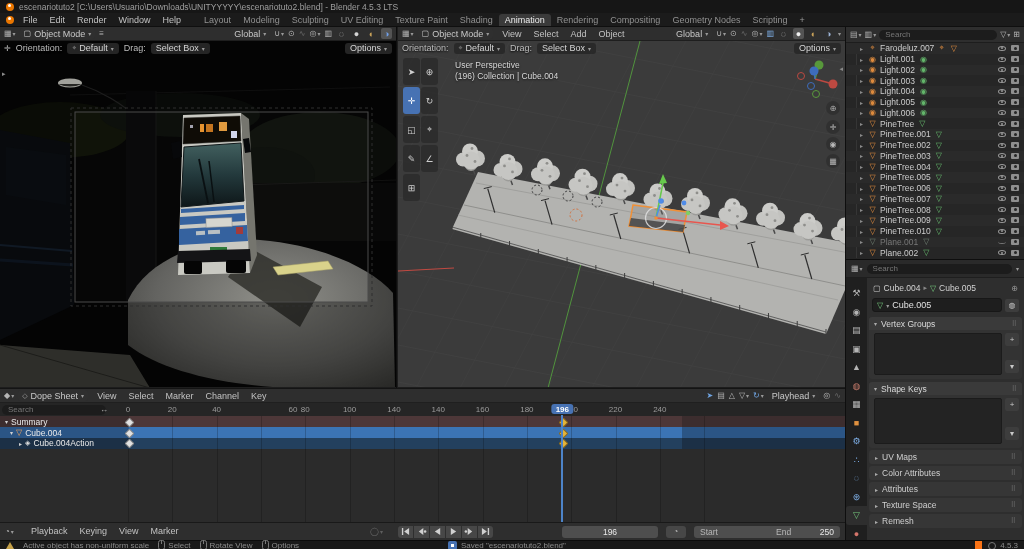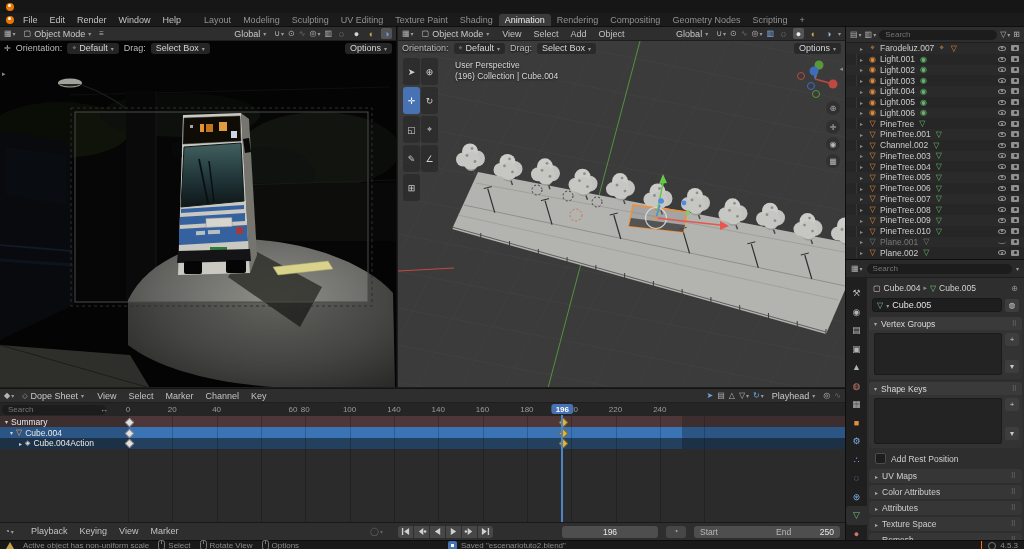--- a/index.html
+++ b/index.html
@@ -118,30 +118,31 @@
   .tfield{background:#4e4e4e;border-radius:3px;height:12px;display:flex;align-items:center;padding:0 6px;font-size:8.5px;color:#e8e8e8;box-sizing:border-box;}
   
   #statusbar{left:0;top:540px;width:1024px;height:9px;background:#191919;display:flex;align-items:center;font-size:8px;color:#8d8d8d;padding:0 6px;gap:9px;box-sizing:border-box;border-top:1px solid #0c0c0c;}
   .warn-tri{width:0;height:0;border-left:4px solid transparent;border-right:4px solid transparent;border-bottom:7px solid #c5a14a;}
   .hint{display:flex;align-items:center;gap:3px;}
   .mouse{width:5px;height:8px;border:1px solid #787878;border-radius:2.5px;position:relative;}
   .mouse::after{content:'';position:absolute;left:2px;top:0;width:1px;height:3px;background:#787878;}
   #saved{position:absolute;left:448px;display:flex;align-items:center;gap:4px;}
   .savechip{width:9px;height:9px;border-radius:2px;background:#4772b3;position:relative;}
   .savechip::after{content:'';position:absolute;left:3px;top:3px;width:3px;height:3px;background:#fff;}
-  #version{margin-left:auto;display:flex;align-items:flex-end;gap:4px;border-left:1px solid #f97316;padding-left:6px;}
+  #version{margin-left:auto;display:flex;align-items:flex-end;gap:4px;border-left:7px solid #f97316;padding-left:6px;}
   .vicon{width:8px;height:8px;border-radius:50%;border:1px solid #777;box-sizing:border-box;}
 </style>
 </head>
 <body>
 
 <div class="app">
 
   <div id="titlebar" class="abs">
     <span class="blogo"></span>
+    <span class="t">escenariotuto2 [C:\Users\Usuario\Downloads\UNITYYYYY\escenariotuto2.blend] - Blender 4.5.3 LTS</span>
   </div>
 
   <div id="topbar" class="abs">
     <span class="blogo" style="margin-left:6px"></span>
     <div id="top-menus" class="menurow">
         <span class="menu">File</span>
         <span class="menu">Edit</span>
         <span class="menu">Render</span>
         <span class="menu">Window</span>
         <span class="menu">Help</span>
@@ -652,21 +653,21 @@
           <span class="nm">PineTree.001</span>
           <span class="di">▽</span>
           <div class="rt">
             <span class="eye"></span>
             <span class="cam"></span>
           </div>
         </div>
         <div class="orow">
           <span class="arr">▸</span>
           <span class="oi">▽</span>
-          <span class="nm">Channel.002</span>
+          <span class="nm">PineTree.002</span>
           <span class="di">▽</span>
           <div class="rt">
             <span class="eye"></span>
             <span class="cam"></span>
           </div>
         </div>
         <div class="orow">
           <span class="arr">▸</span>
           <span class="oi">▽</span>
           <span class="nm">PineTree.003</span>
@@ -828,24 +829,20 @@
             <span>Shape Keys</span>
           <span class="dots">⠿</span>
         </div>
         <div class="panel-bd" style="height:46px">
           <div class="listbox" style="height:44px"></div>
           <div class="colbtns">
             <span class="sqbtn">+</span>
             <span class="sqbtn" style="margin-top:14px">▾</span>
           </div>
         </div>
-      </div>
-      <div class="cbrow">
-        <span class="cb"></span>
-        <span>Add Rest Position</span>
       </div>
       <div id="cpanels">
           <div class="cpanel">
             <span class="arr">▸</span>
             <span>UV Maps</span>
             <span class="dots">⠿</span>
           </div>
           <div class="cpanel">
             <span class="arr">▸</span>
             <span>Color Attributes</span>

